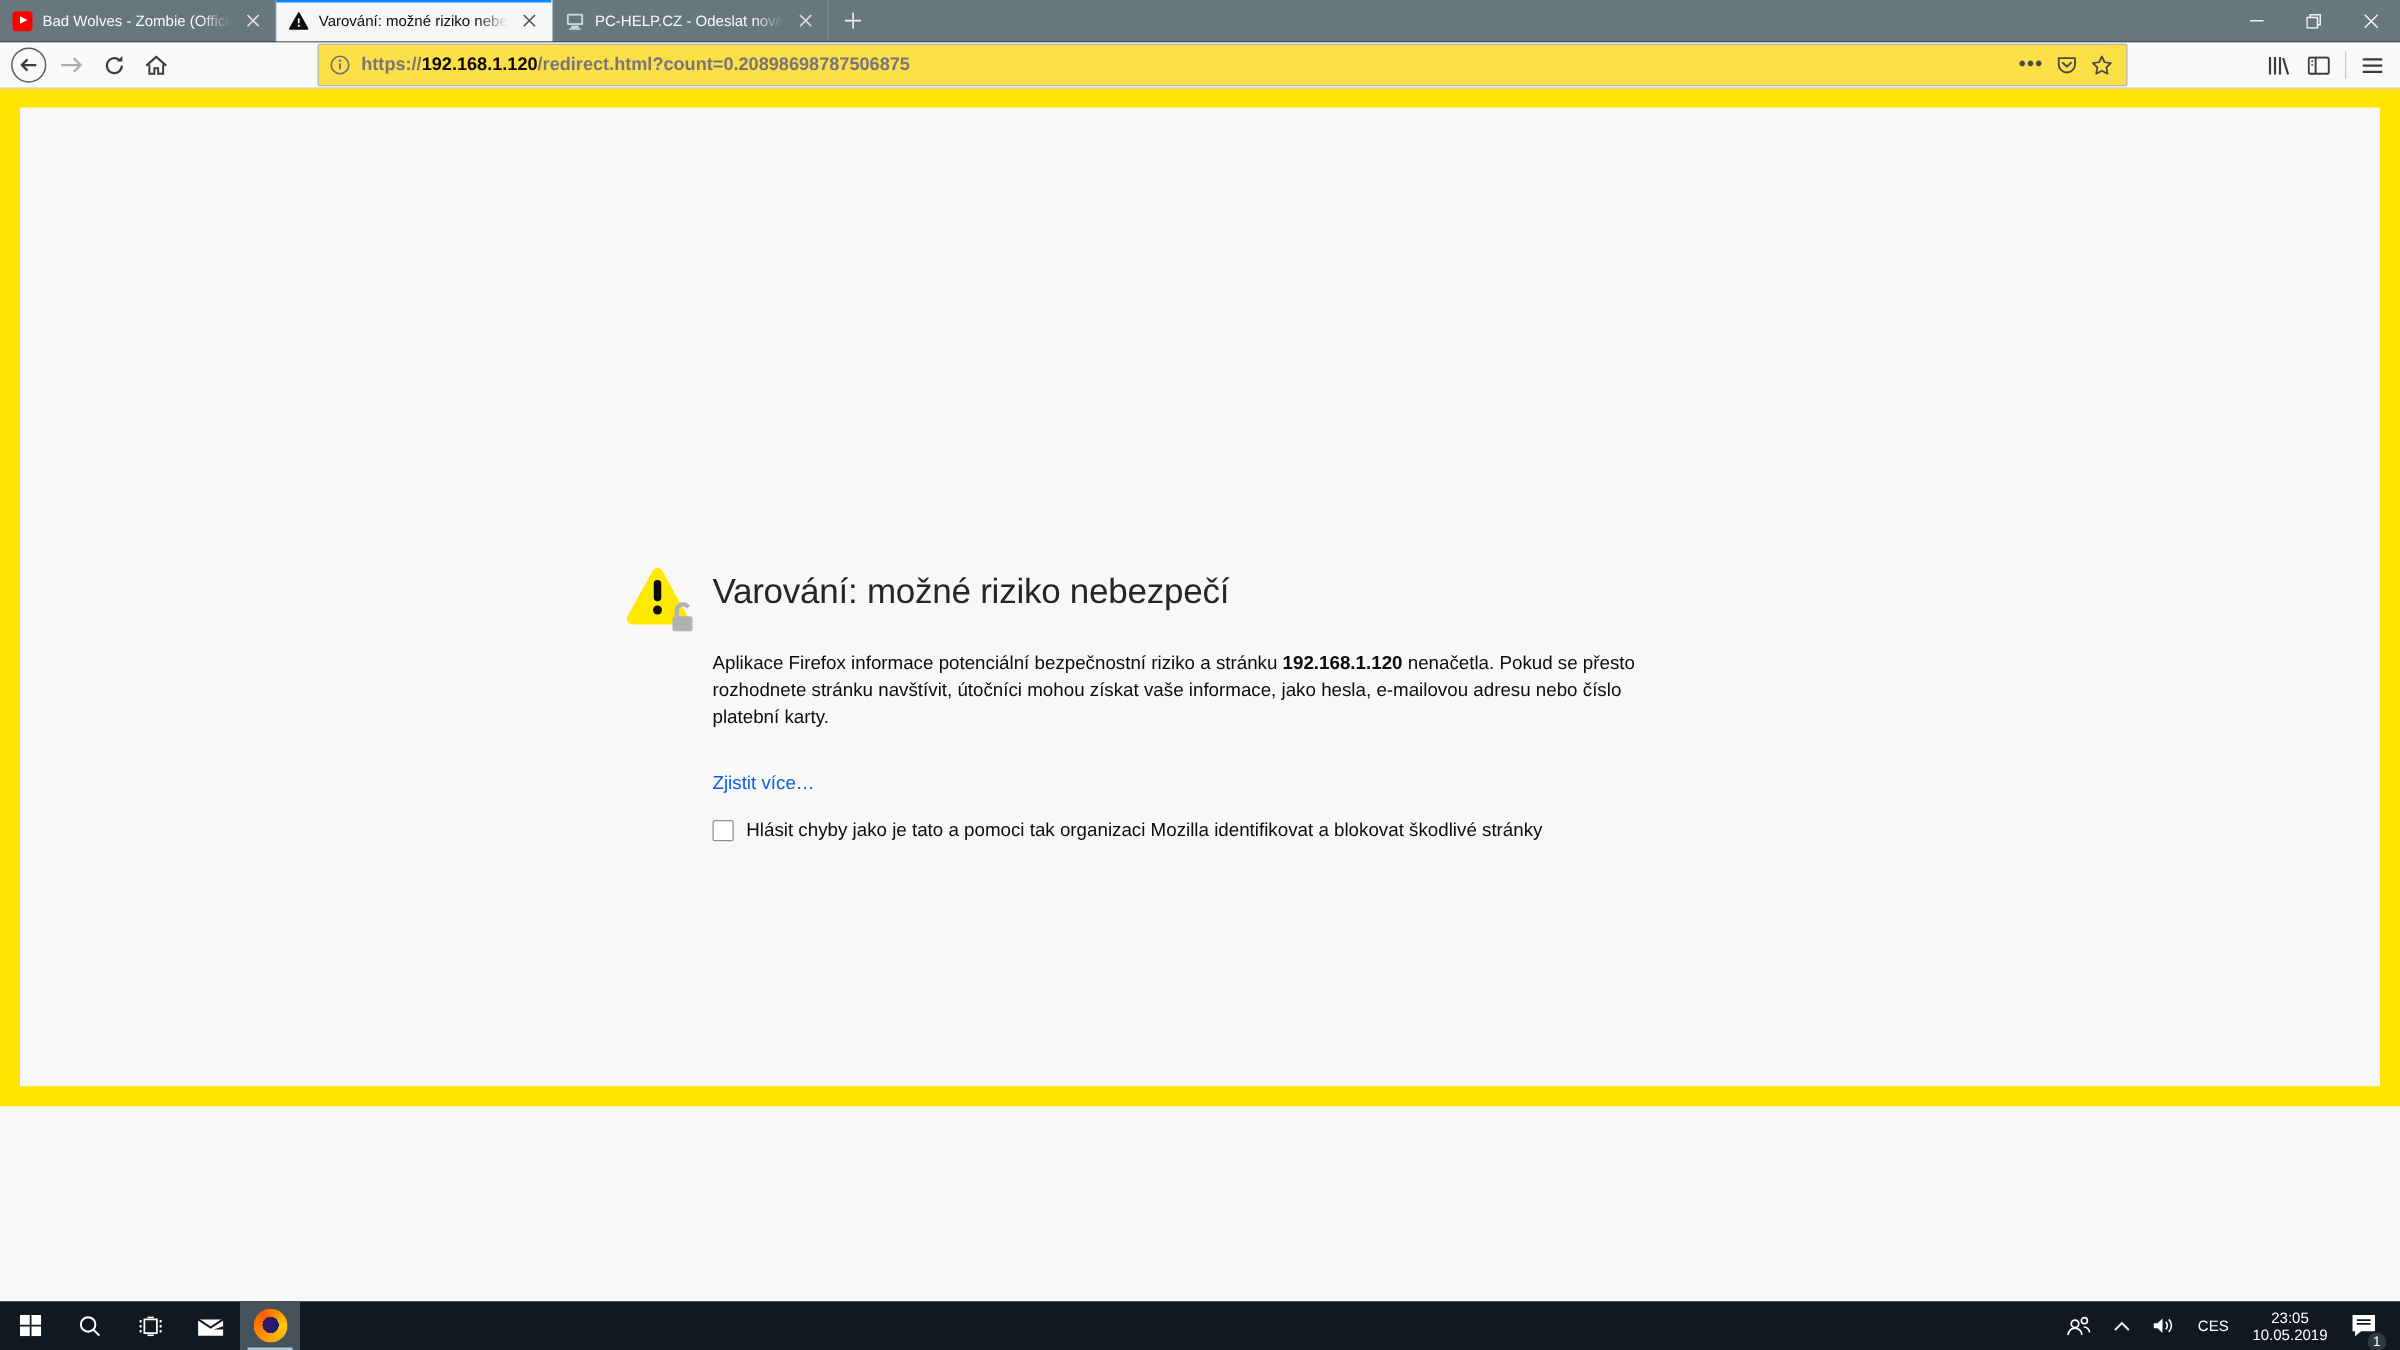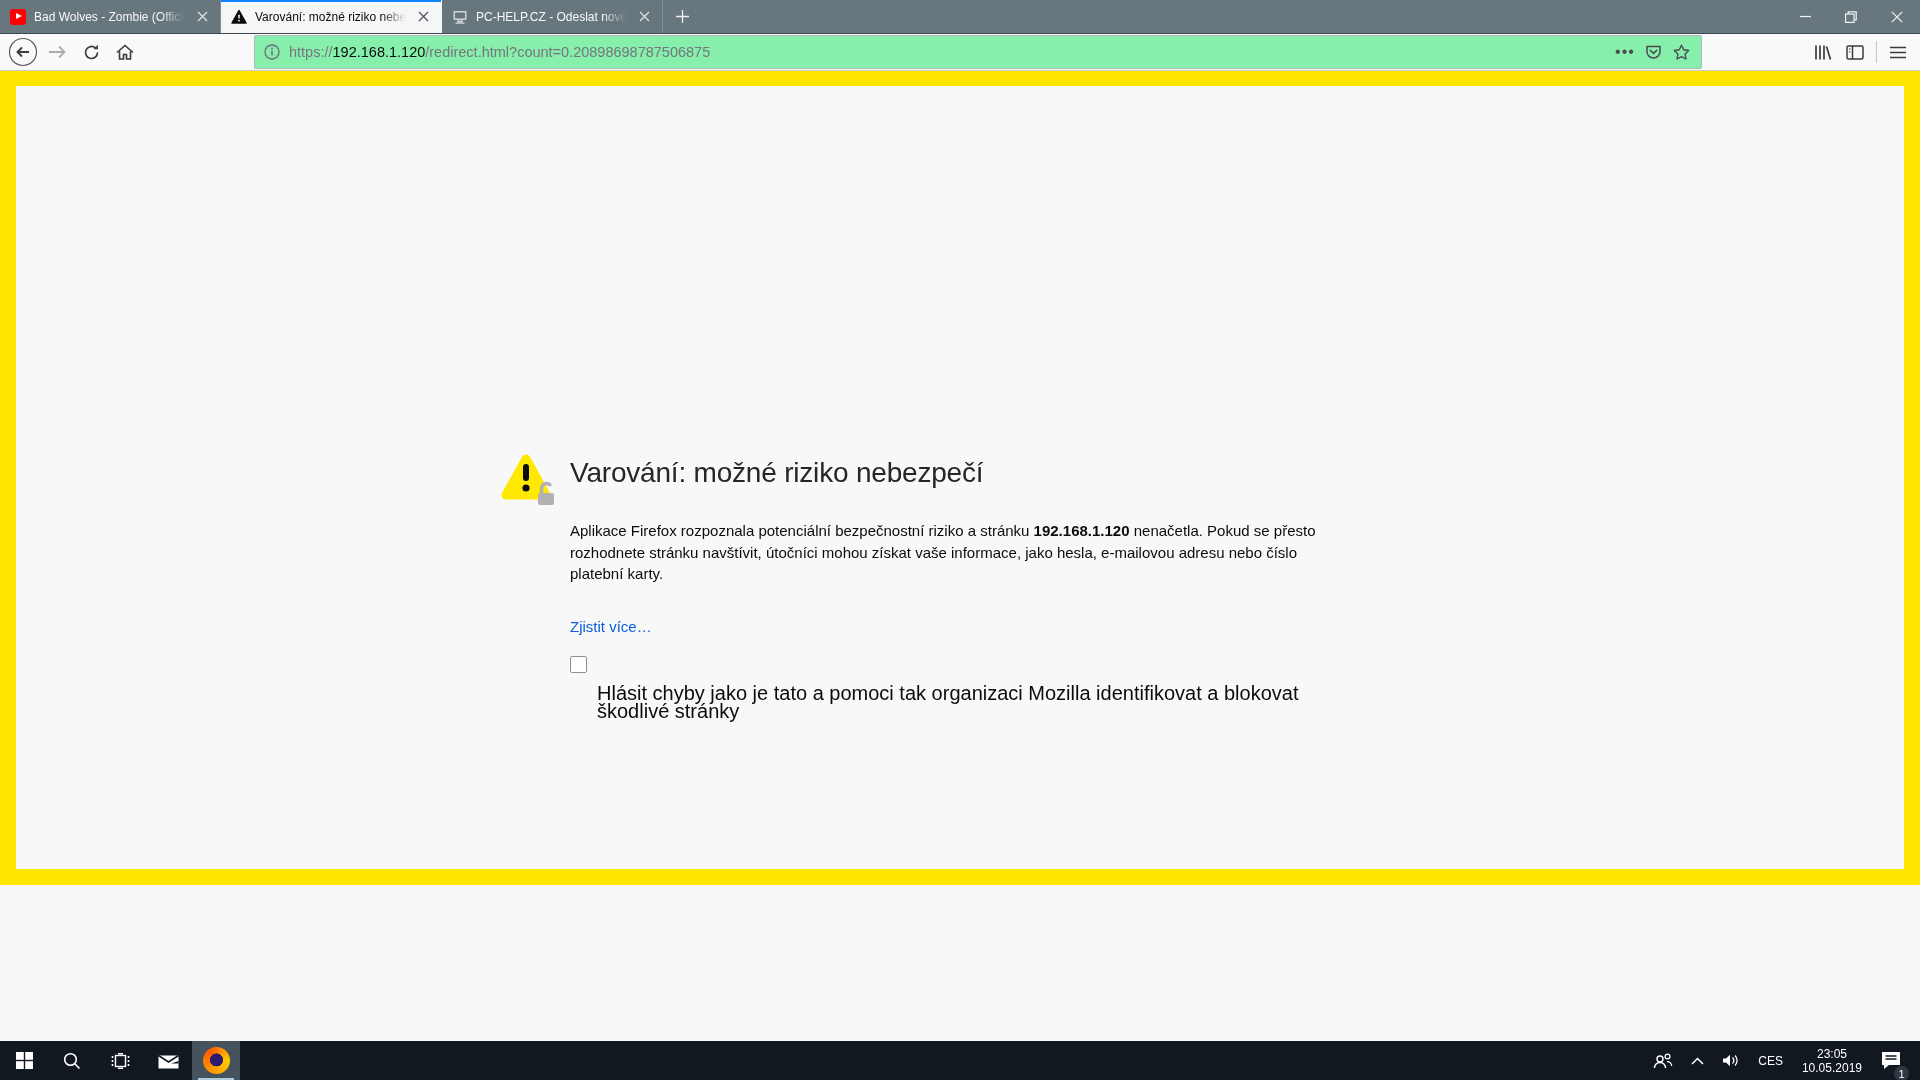--- a/index.html
+++ b/index.html
@@ -53,22 +53,22 @@
     display: flex; align-items: center; padding: 0 6px;
   }
   .nav-btn {
     width: 32px; height: 28px; display: flex; align-items: center; justify-content: center;
     border-radius: 2px; color: #3b3b40; margin: 0 1px;
   }
   .nav-btn.disabled { opacity: .4; }
   .toolbar-spacer { width: 112px; height: 1px; }
   .toolbar-spacer-right { flex: 1; }
   .url-bar {
-    width: 1448px; height: 29px; background: #86efac; border: 1px solid #b6b6b8;
-    border-radius: 2px; display: flex; align-items: center; padding: 16px 6px;
+    width: 1448px; height: 29px; background: #fde047; border: 1px solid #b6b6b8;
+    border-radius: 2px; display: flex; align-items: center; padding: 16px 6px; font-weight: bold;
   }
   .url-info-icon { width: 22px; display: flex; justify-content: center; color: #6f6f75; }
   .url-text { flex: 1; font-size: 14.5px; color: #76767d; white-space: nowrap; overflow: hidden; padding-left: 6px; }
   .url-host { color: #0c0c0d; }
   .urlbar-action { width: 28px; height: 24px; display: flex; align-items: center; justify-content: center; color: #4a4a4f; }
   .page-action-dots { font-size: 16px; letter-spacing: 1px; color: #4a4a4f; }
   .toolbar-right-icon { width: 32px; height: 28px; display: flex; align-items: center; justify-content: center; color: #3b3b40; }
   .toolbar-sep { width: 1px; height: 22px; background: #c6c6c8; margin: 0 5px; }
 
   
@@ -87,21 +87,21 @@
   .error-learn-more { display: inline-block; margin-top: 33px; font-size: 15px; color: #0a5fdc; text-decoration: none; }
   .error-buttons { margin-top: 24px; display: flex; justify-content: flex-end; align-items: center; }
   .btn { height: 30px; border: none; border-radius: 2px; font-size: 14.5px; font-family: "Liberation Sans", sans-serif; padding: 0 20px; }
   .btn-primary { background: #0a5fdc; color: #ffffff; margin-right: 19px; min-width: 181px; }
   .btn-secondary { background: #d8d8da; color: #0c0c0d; min-width: 99px; }
   .report-row { margin-top: 20px; display: flex; align-items: flex-start; }
   .report-checkbox {
     width: 17px; height: 17px; background: #fff; border: 1px solid #8f8f9d; border-radius: 2px;
     flex: 0 0 17px; margin-top: 0;
   }
-  .report-label { font-size: 20px; color: #0c0c0d; margin-left: 10px; line-height: 18px; margin-top: 28px; }
+  .report-label { font-size: 15px; color: #0c0c0d; margin-left: 10px; line-height: 18px; }
 
   
   .taskbar {
     position: absolute; left: 0; top: 1041px; width: 1920px; height: 39px;
     background: #11181f; display: flex; align-items: stretch; color: #ffffff;
   }
   .task-btn { width: 48px; display: flex; align-items: center; justify-content: center; position: relative; }
   .task-btn.app-active { background: #47535c; }
   .task-btn.app-active::after {
     content: ""; position: absolute; left: 6px; right: 6px; bottom: 0; height: 2px; background: #aecbdc;
@@ -285,21 +285,21 @@
             <circle cx="26" cy="35" r="3.6" fill="#0c0c0d"></circle>
             <g>
               <rect x="38" y="40" width="16" height="12" rx="2" fill="#b1b1b3"></rect>
               <path d="M41.5 40v-4.5a5 5 0 0 1 9.2-2.7" fill="none" stroke="#b1b1b3" stroke-width="3.4"></path>
             </g>
           </svg>
         </div>
 
         <h1 class="error-title">Varování: možné riziko nebezpečí</h1>
 
-        <p class="error-desc"><span>Aplikace Firefox rozpoznala potenciální bezpečnostní riziko a stránku </span><b>192.168.1.120</b><span> nenačetla. Pokud se přesto rozhodnete stránku navštívit, útočníci mohou získat vaše informace, jako hesla, e-mailovou adresu nebo číslo platební karty.</span></p>
+        <p class="error-desc"><span>Aplikace Firefox informace potenciální bezpečnostní riziko a stránku </span><b>192.168.1.120</b><span> nenačetla. Pokud se přesto rozhodnete stránku navštívit, útočníci mohou získat vaše informace, jako hesla, e-mailovou adresu nebo číslo platební karty.</span></p>
 
         <a class="error-learn-more" href="#">Zjistit více…</a>
 
 
         <div class="report-row">
           <span class="report-checkbox"></span>
           <span class="report-label">Hlásit chyby jako je tato a pomoci tak organizaci Mozilla identifikovat a blokovat škodlivé stránky</span>
         </div>
 
       </div>

